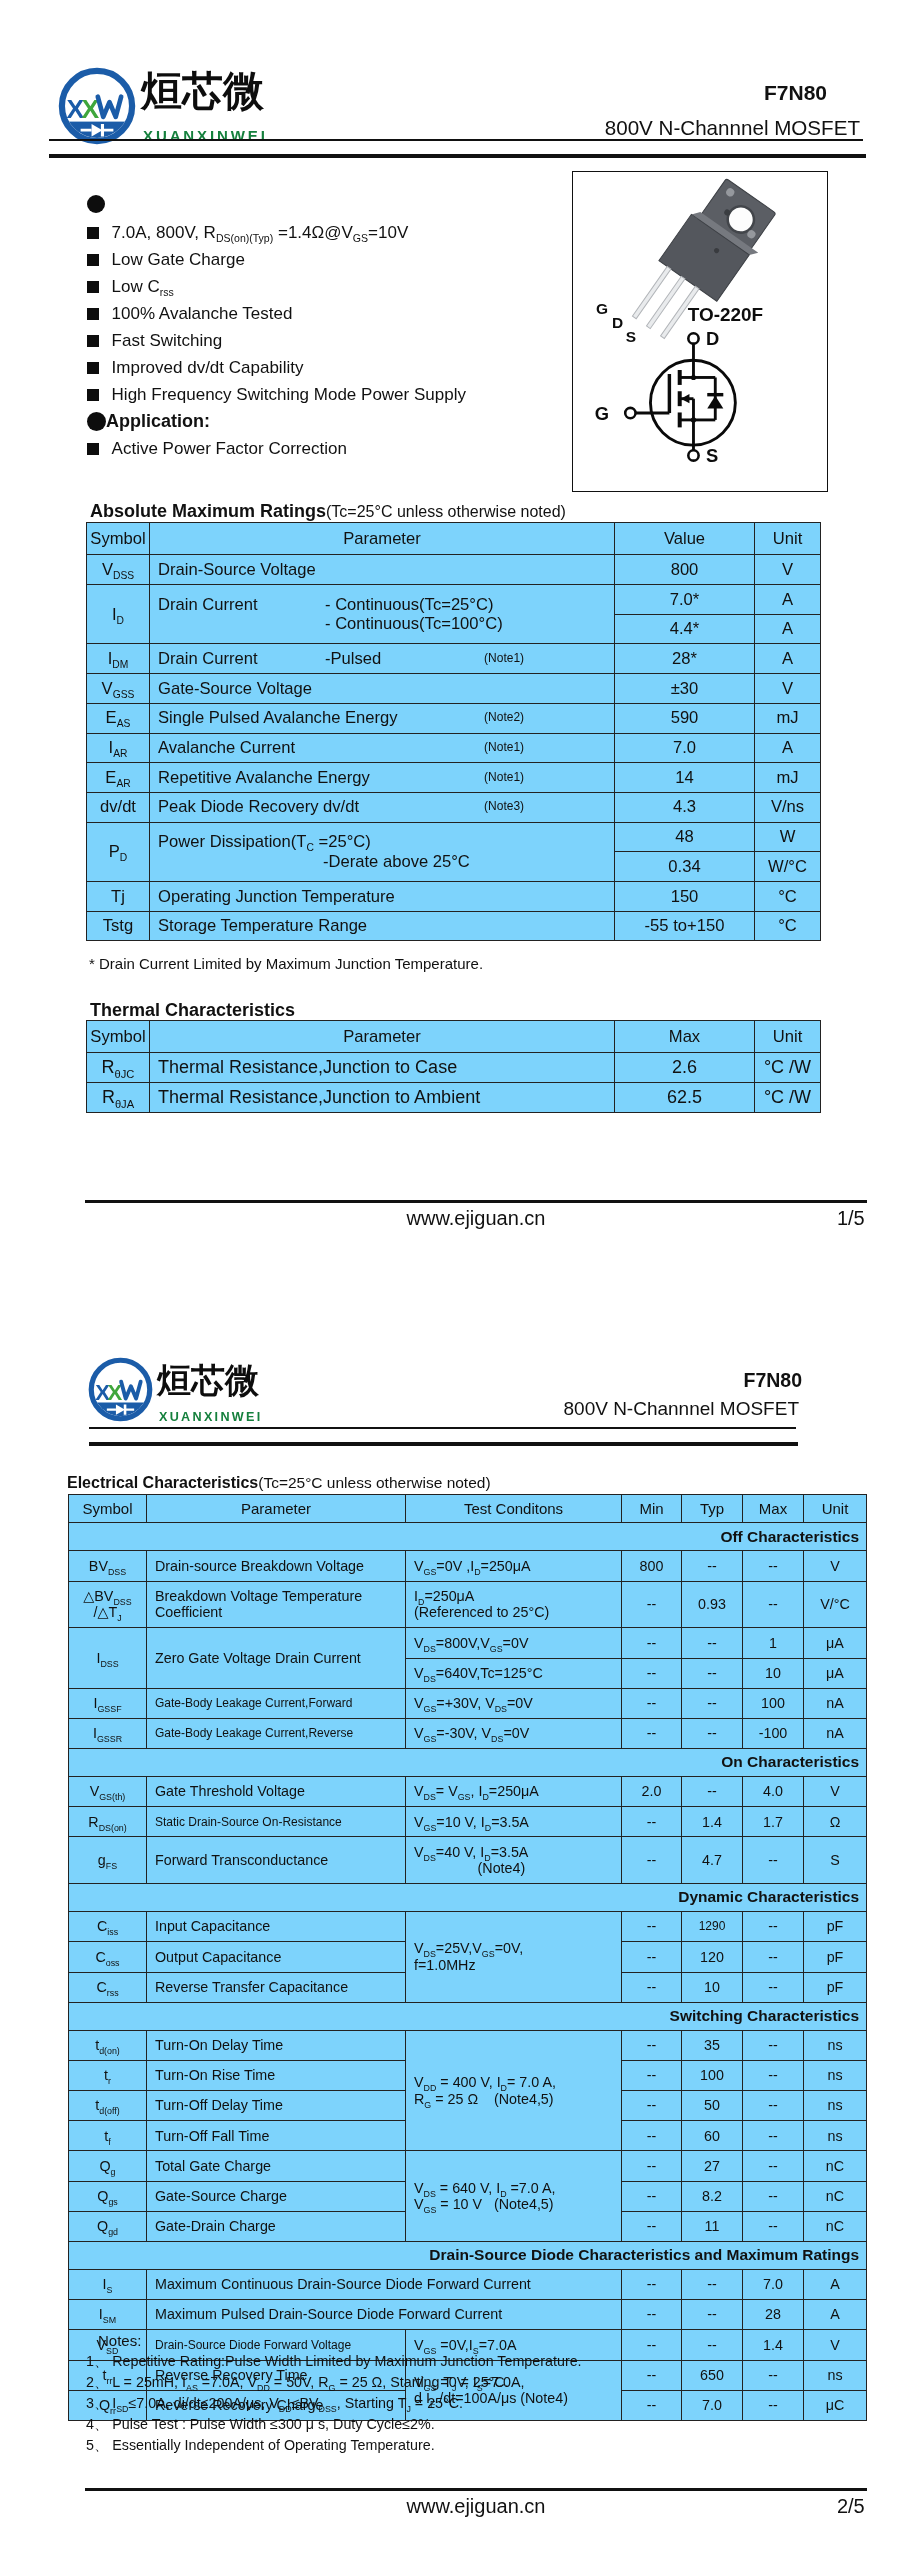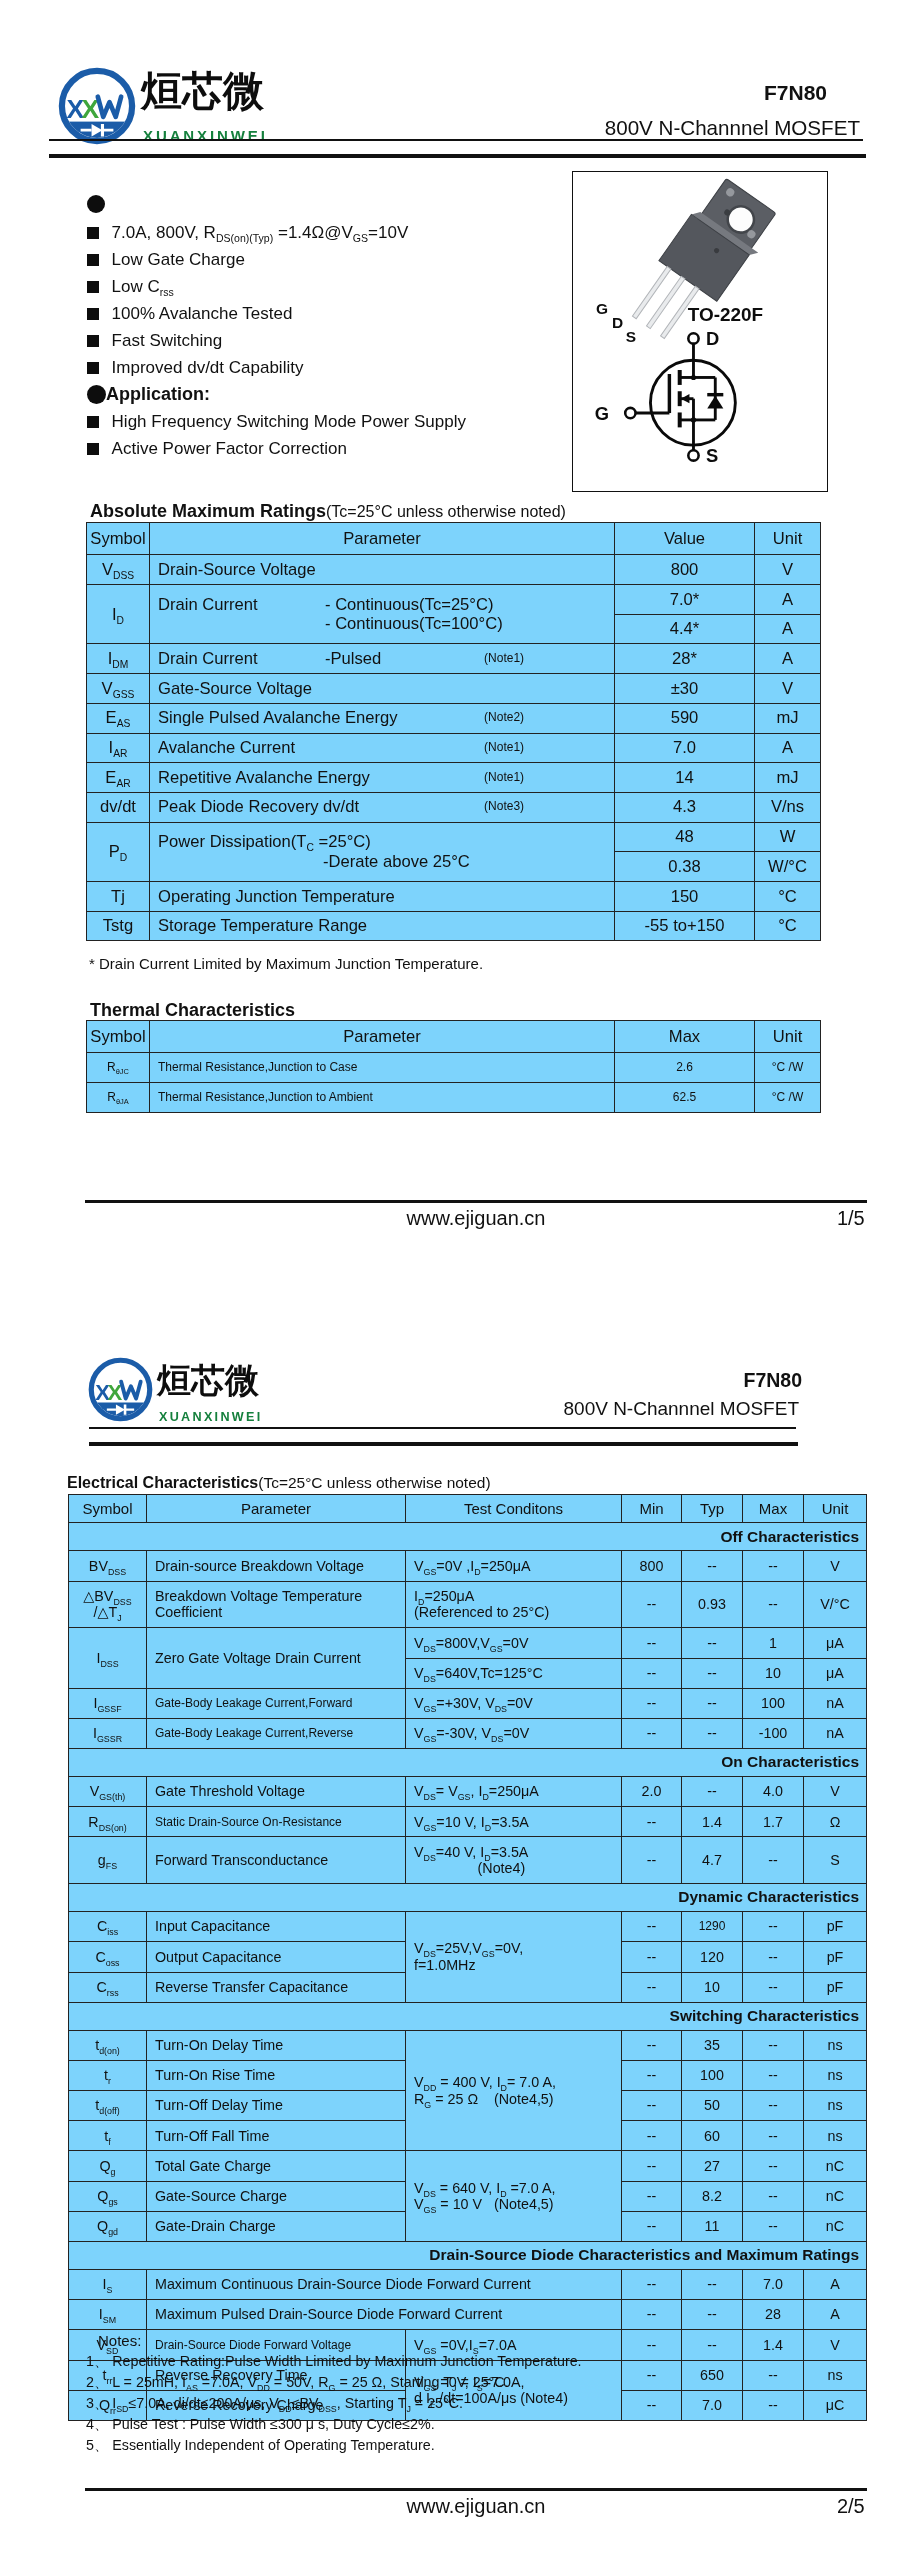--- a/index.html
+++ b/index.html
@@ -24,21 +24,21 @@
   .hnote{font-size:16px;}
   .htitle2{font-weight:bold;font-size:16px;}
   .hnote2{font-size:15.5px;}
   
   table.dtable{border-collapse:collapse;table-layout:fixed;border:1.7px solid #111;background:#7dd3fc;}
   .dtable th,.dtable td{border:1.1px solid #222;overflow:hidden;}
   .dtable th{font-weight:normal;}
   #abs-table th{font-size:16.6px;padding:5.7px 2.3px;}
   #abs-table td{font-size:16.6px;padding:4.6px 3.4px;line-height:19.5px;}
   #th-table th{font-size:16.6px;padding:5.7px 2.3px;}
-  #th-table td{font-size:12px;padding:4.6px 3.4px;line-height:19.5px;}
+  #th-table td{font-size:18px;padding:4.6px 3.4px;line-height:19.5px;}
   #el-table th{font-size:15px;padding:5.2px 2.3px;}
   #el-table td{font-size:14.3px;padding:6.3px 3.4px;line-height:16.6px;}
   #el-table td.sec{font-size:15.5px;font-weight:bold;text-align:right;padding:5.2px 6.9px;}
   .c{text-align:center;}
   .l{text-align:left;padding-left:8px !important;}
   .sm{font-size:12px !important;}
   .rel{position:relative;}
   .note{position:absolute;left:72%;top:50%;transform:translateY(-50%);font-size:12px;}
   .split .s1{display:inline-block;width:167px;vertical-align:top;}
   .split .s2{display:inline-block;vertical-align:top;}
@@ -106,26 +106,26 @@
     </div>
     <div class="frow">
       <span class="sq"></span>
       <span>Fast Switching</span>
     </div>
     <div class="frow">
       <span class="sq"></span>
       <span>Improved dv/dt Capability</span>
     </div>
     <div class="frow">
+      <span class="sq"></span>
+      <span>High Frequency Switching Mode Power Supply</span>
+    </div>
+    <div class="frow">
       <span class="dot" style="width:19px;height:19px"></span>
       <span class="app-label">Application:</span>
-    </div>
-    <div class="frow">
-      <span class="sq"></span>
-      <span>High Frequency Switching Mode Power Supply</span>
     </div>
     <div class="frow">
       <span class="sq"></span>
       <span>Active Power Factor Correction</span>
     </div>
   </div>
 
   <div class="abs pkg-box" style="left:572px;top:171px;width:256px;height:321px">
     <svg width="253" height="318" viewBox="0 0 441 554">
 
@@ -258,21 +258,21 @@
         <tr>
           <td rowspan="2" class="c">P<sub>D</sub></td>
           <td rowspan="2" class="l">
             <div>Power Dissipation(T<sub>C</sub> =25°C)</div>
             <div class="ind">-Derate above 25°C</div>
           </td>
           <td class="c">48</td>
           <td class="c">W</td>
         </tr>
         <tr>
-          <td class="c">0.38</td>
+          <td class="c">0.34</td>
           <td class="c">W/°C</td>
         </tr>
         <tr>
           <td class="c">Tj</td>
           <td class="l">Operating Junction Temperature</td>
           <td class="c">150</td>
           <td class="c">°C</td>
         </tr>
         <tr>
           <td class="c">Tstg</td>

